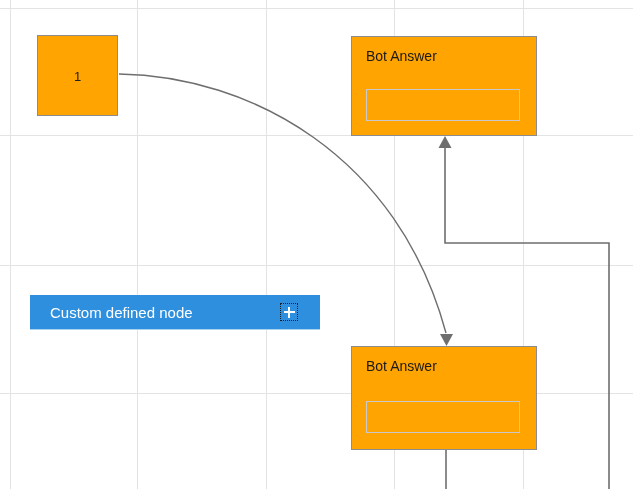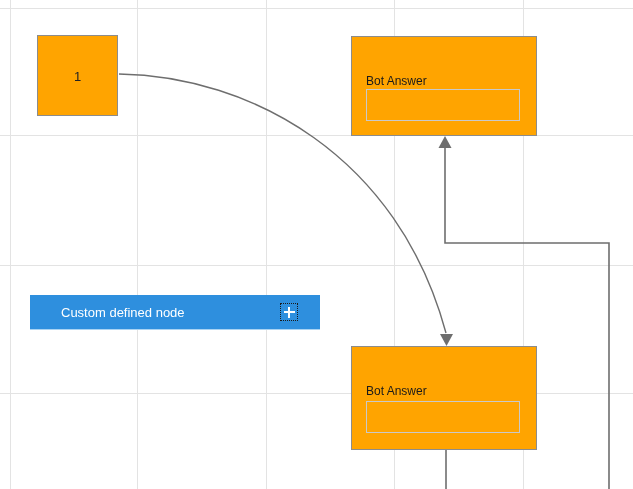--- a/index.html
+++ b/index.html
@@ -41,22 +41,22 @@
     top: 50%;
     transform: translateY(-50%);
     text-align: center;
     font-size: 13px;
     color: #222222;
     line-height: 1;
   }
   .node-title {
     position: absolute;
     left: 14px;
-    top: 38px;
-    font-size: 12px;
+    top: 12px;
+    font-size: 14px;
     color: #1a1a1a;
     line-height: 1;
     white-space: nowrap;
   }
   .node-slot {
     position: absolute;
     left: 14px;
     right: 16px;
     box-sizing: border-box;
     border: 1px solid #c9c9c9;
@@ -66,25 +66,25 @@
   .node-blue {
     position: absolute;
     box-sizing: border-box;
     background: #2E8FDE;
     box-shadow: 0 1px 0 0 #a9d3f3;
     display: flex;
     align-items: center;
   }
   .blue-label {
     position: absolute;
-    left: 31px;
+    left: 20px;
     top: 50%;
     transform: translateY(-50%);
     color: #ffffff;
-    font-size: 13px;
+    font-size: 15px;
     line-height: 1;
     white-space: nowrap;
   }
   .plus-box {
     position: absolute;
     right: 22px;
     top: 50%;
     transform: translateY(-50%);
     width: 18px;
     height: 18px;

